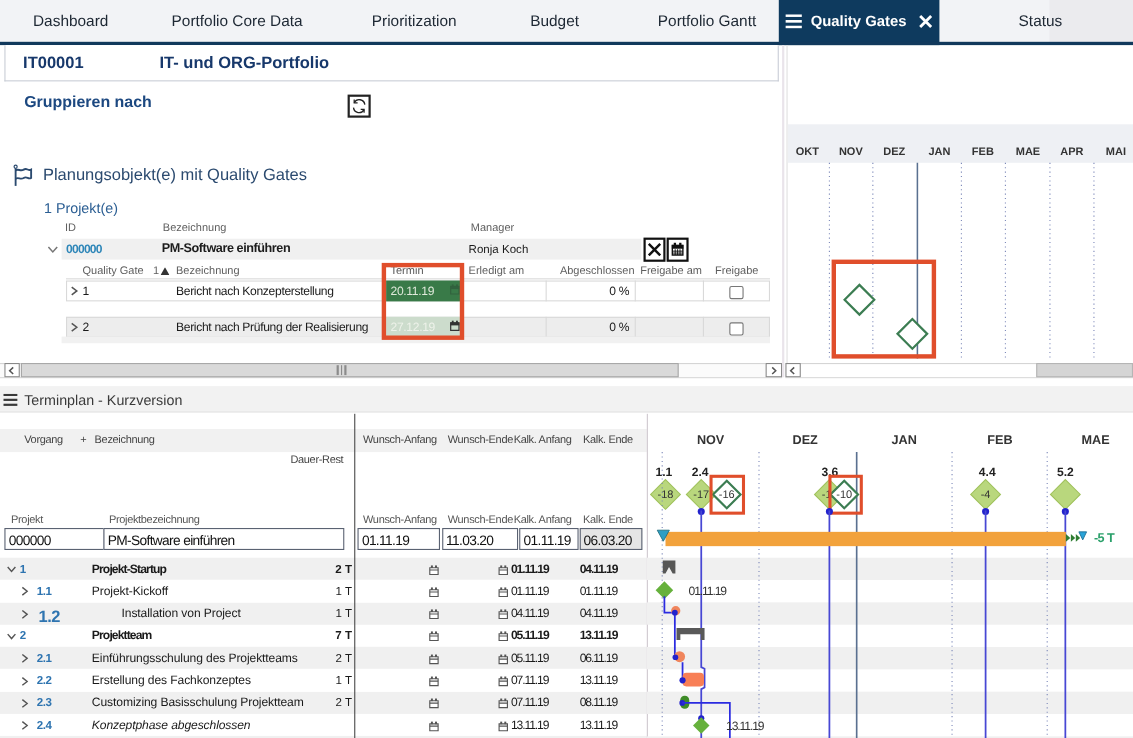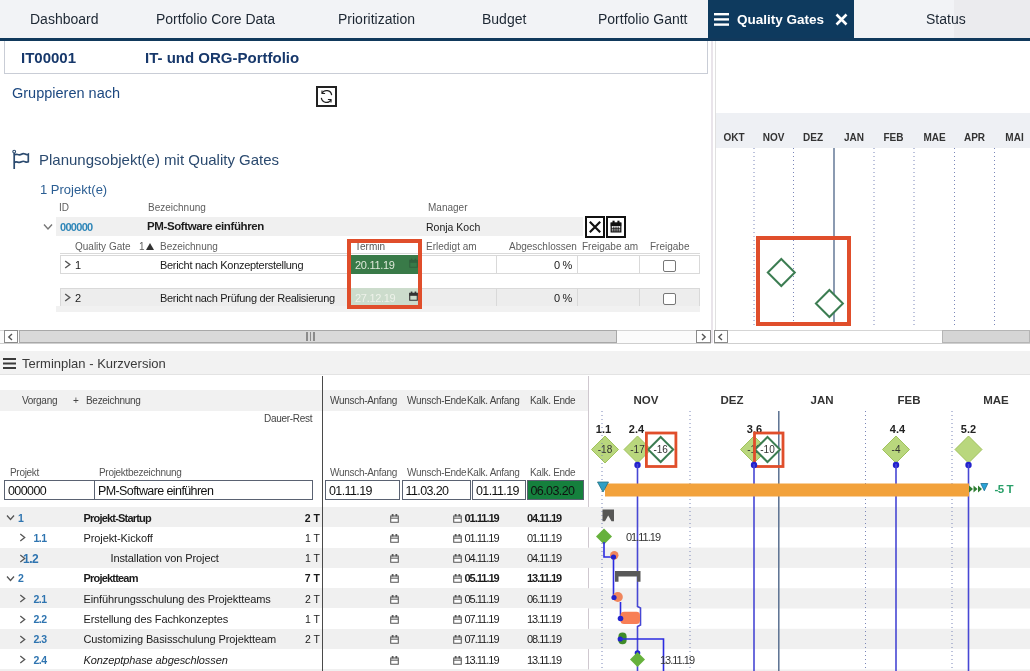--- a/index.html
+++ b/index.html
@@ -27,21 +27,21 @@
       </svg>
 <span class="abs" style="left:29px;top:0;line-height:39px;font-size:13.5px;font-weight:bold;color:#fff;">Quality Gates</span>
 <svg class="abs" style="left:127px;top:13px;" width="13" height="13" viewBox="0 0 13 13">
         <path d="M1.5 1.5 L11.5 11.5 M11.5 1.5 L1.5 11.5" stroke="#fff" stroke-width="2.6"></path>
       </svg>
 </div>
 <div class="abs" style="left:0;top:38px;width:1030px;height:3px;background:#11395c;"></div>
 <div class="abs" style="left:4px;top:41px;width:704px;height:33px;background:#fff;border:1px solid #c9cdd6;border-top:none;box-sizing:border-box;"></div>
 <div class="abs" style="left:21px;top:41px;height:33px;line-height:34px;font-size:15px;font-weight:bold;color:#17386b;">IT00001</div>
 <div class="abs" style="left:145px;top:41px;height:33px;line-height:34px;font-size:15px;font-weight:bold;color:#17386b;">IT- und ORG-Portfolio</div>
-<div class="abs" style="left:12px;top:85px;font-size:14.5px;color:#1c4880;">Gruppieren nach</div>
+<div class="abs" style="left:22px;top:85px;font-size:14.5px;color:#1c4880;font-weight:bold;">Gruppieren nach</div>
 <div class="abs" style="left:316px;top:86px;width:21px;height:21px;border:2px solid #222;background:#fff;box-sizing:border-box;">
 <svg class="abs" style="left:1px;top:1px;" width="15" height="15" viewBox="0 0 16 16">
         <g stroke="#222" stroke-width="1.3" fill="none">
           <path d="M13.5 6.5 A5.5 5.5 0 0 0 3.2 4.6"></path>
           <path d="M2.5 9.5 A5.5 5.5 0 0 0 12.8 11.4"></path>
           <path d="M3.2 1.5 L3.2 4.8 L6.5 4.8" stroke-width="1.2"></path>
           <path d="M12.8 14.5 L12.8 11.2 L9.5 11.2" stroke-width="1.2"></path>
         </g>
       </svg>
 </div>
@@ -213,21 +213,21 @@
       </div>
 <div class="abs" style="left:325px;top:104px;width:75px;height:20px;border:1px solid #5a6272;box-sizing:border-box;background:#fff;">
         <span class="abs" style="left:3px;top:3px;font-size:12.5px;letter-spacing:-0.6px;color:#111;">01.11.19</span>
       </div>
 <div class="abs" style="left:401.5px;top:104px;width:69.5px;height:20px;border:1px solid #5a6272;box-sizing:border-box;background:#fff;">
         <span class="abs" style="left:3px;top:3px;font-size:12.5px;letter-spacing:-0.6px;color:#111;">11.03.20</span>
       </div>
 <div class="abs" style="left:472px;top:104px;width:53.5px;height:20px;border:1px solid #5a6272;box-sizing:border-box;background:#fff;">
         <span class="abs" style="left:3px;top:3px;font-size:12.5px;letter-spacing:-0.6px;color:#111;">01.11.19</span>
       </div>
-<div class="abs" style="left:526.5px;top:104px;width:57px;height:20px;border:1px solid #5a6272;box-sizing:border-box;background:#15803d;">
+<div class="abs" style="left:526.5px;top:104px;width:57px;height:20px;border:1px solid #5a6272;box-sizing:border-box;background:#e5e5e5;">
         <span class="abs" style="left:3px;top:3px;font-size:12.5px;letter-spacing:-0.6px;color:#111;">06.03.20</span>
       </div>
 <div class="abs" style="left:0;top:131.0px;width:588px;height:20.3px;background:#f0f0f0;"></div>
 <svg class="abs" style="left:6px;top:138.0px;" width="9" height="7" viewBox="0 0 9 7">
         <path d="M1 1.5 L4.5 5.5 L8 1.5" stroke="#555" stroke-width="1.3" fill="none"></path>
       </svg>
 <div class="abs" style="left:18px;top:135.5px;font-size:10.5px;font-weight:bold;letter-spacing:-0.5px;color:#2e74b0;">1</div>
 <div class="abs" style="left:83.5px;top:135.5px;font-size:11px;font-weight:bold;letter-spacing:-0.8px;color:#1a1a1a;">Projekt-Startup</div>
 <div class="abs" style="left:270px;top:135.5px;width:50px;text-align:right;font-size:10.5px;font-weight:bold;color:#1a1a1a;">2 T</div>
 <svg class="abs" style="left:389px;top:136.5px;" width="11" height="11" viewBox="0 0 16 16">
@@ -261,21 +261,21 @@
         <rect x="4" y="1.5" width="2.6" height="3.4" fill="#555"></rect>
         <rect x="9.4" y="1.5" width="2.6" height="3.4" fill="#555"></rect>
         <path d="M2.5 7.5 h11" stroke="#555" stroke-width="1.5"></path>
       </svg>
 <div class="abs" style="left:464.5px;top:155.8px;font-size:11px;letter-spacing:-1px;color:#1a1a1a;">01.11.19</div>
 <div class="abs" style="left:527px;top:155.8px;font-size:11px;letter-spacing:-1px;color:#1a1a1a;">01.11.19</div>
 <div class="abs" style="left:0;top:171.6px;width:588px;height:20.3px;background:#f0f0f0;"></div>
 <svg class="abs" style="left:19px;top:177.6px;" width="7" height="9" viewBox="0 0 7 9">
         <path d="M1.3 1 L5.7 4.5 L1.3 8" stroke="#555" stroke-width="1.3" fill="none"></path>
       </svg>
-<div class="abs" style="left:23px;top:176.1px;font-size:12px;font-weight:bold;letter-spacing:-0.5px;color:#2e74b0;">1.2</div>
+<div class="abs" style="left:35px;top:176.1px;font-size:15px;font-weight:bold;letter-spacing:-0.5px;color:#2e74b0;">1.2</div>
 <div class="abs" style="left:83.5px;top:176.1px;font-size:11px;letter-spacing:-0.1px;color:#1a1a1a;padding-left:27px;">Installation von Project</div>
 <div class="abs" style="left:270px;top:176.1px;width:50px;text-align:right;font-size:10.5px;color:#1a1a1a;">1 T</div>
 <svg class="abs" style="left:389px;top:177.1px;" width="11" height="11" viewBox="0 0 16 16">
         <path d="M2.5 4.5 h11 v9 h-11 z" fill="#fff" stroke="#555" stroke-width="1.5"></path>
         <rect x="4" y="1.5" width="2.6" height="3.4" fill="#555"></rect>
         <rect x="9.4" y="1.5" width="2.6" height="3.4" fill="#555"></rect>
         <path d="M2.5 7.5 h11" stroke="#555" stroke-width="1.5"></path>
       </svg>
 <svg class="abs" style="left:452px;top:177.1px;" width="11" height="11" viewBox="0 0 16 16">
         <path d="M2.5 4.5 h11 v9 h-11 z" fill="#fff" stroke="#555" stroke-width="1.5"></path>

